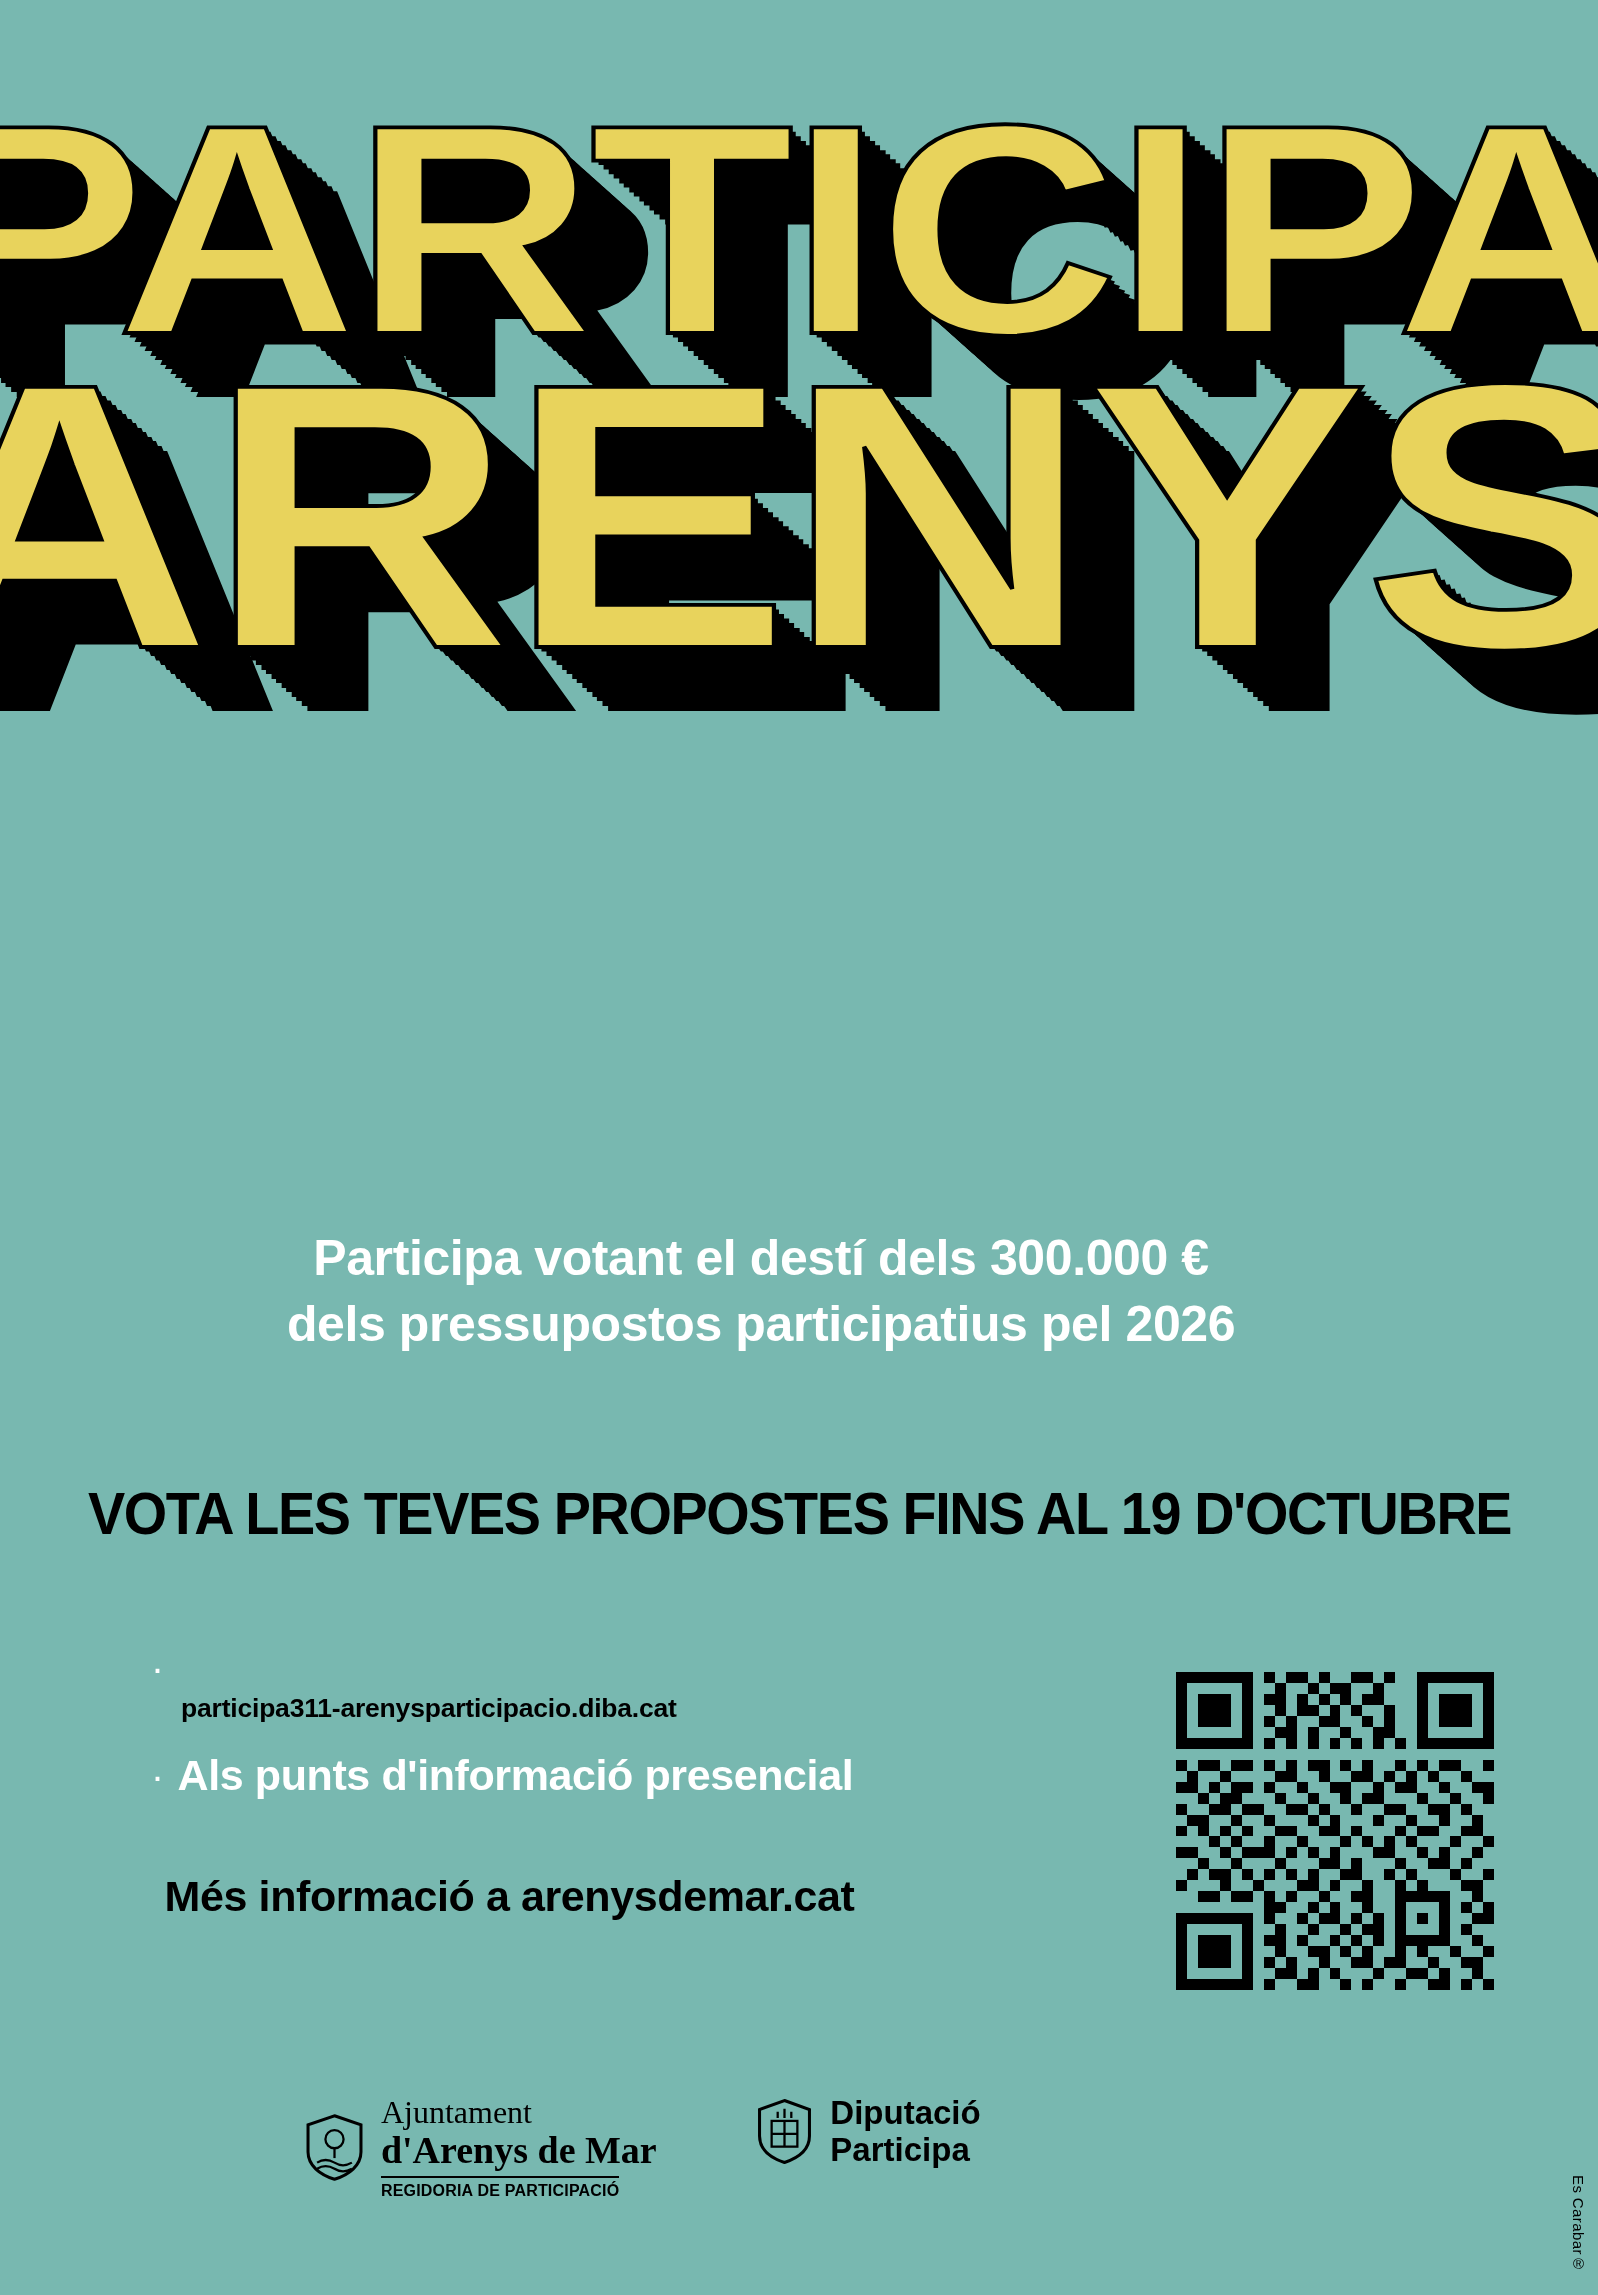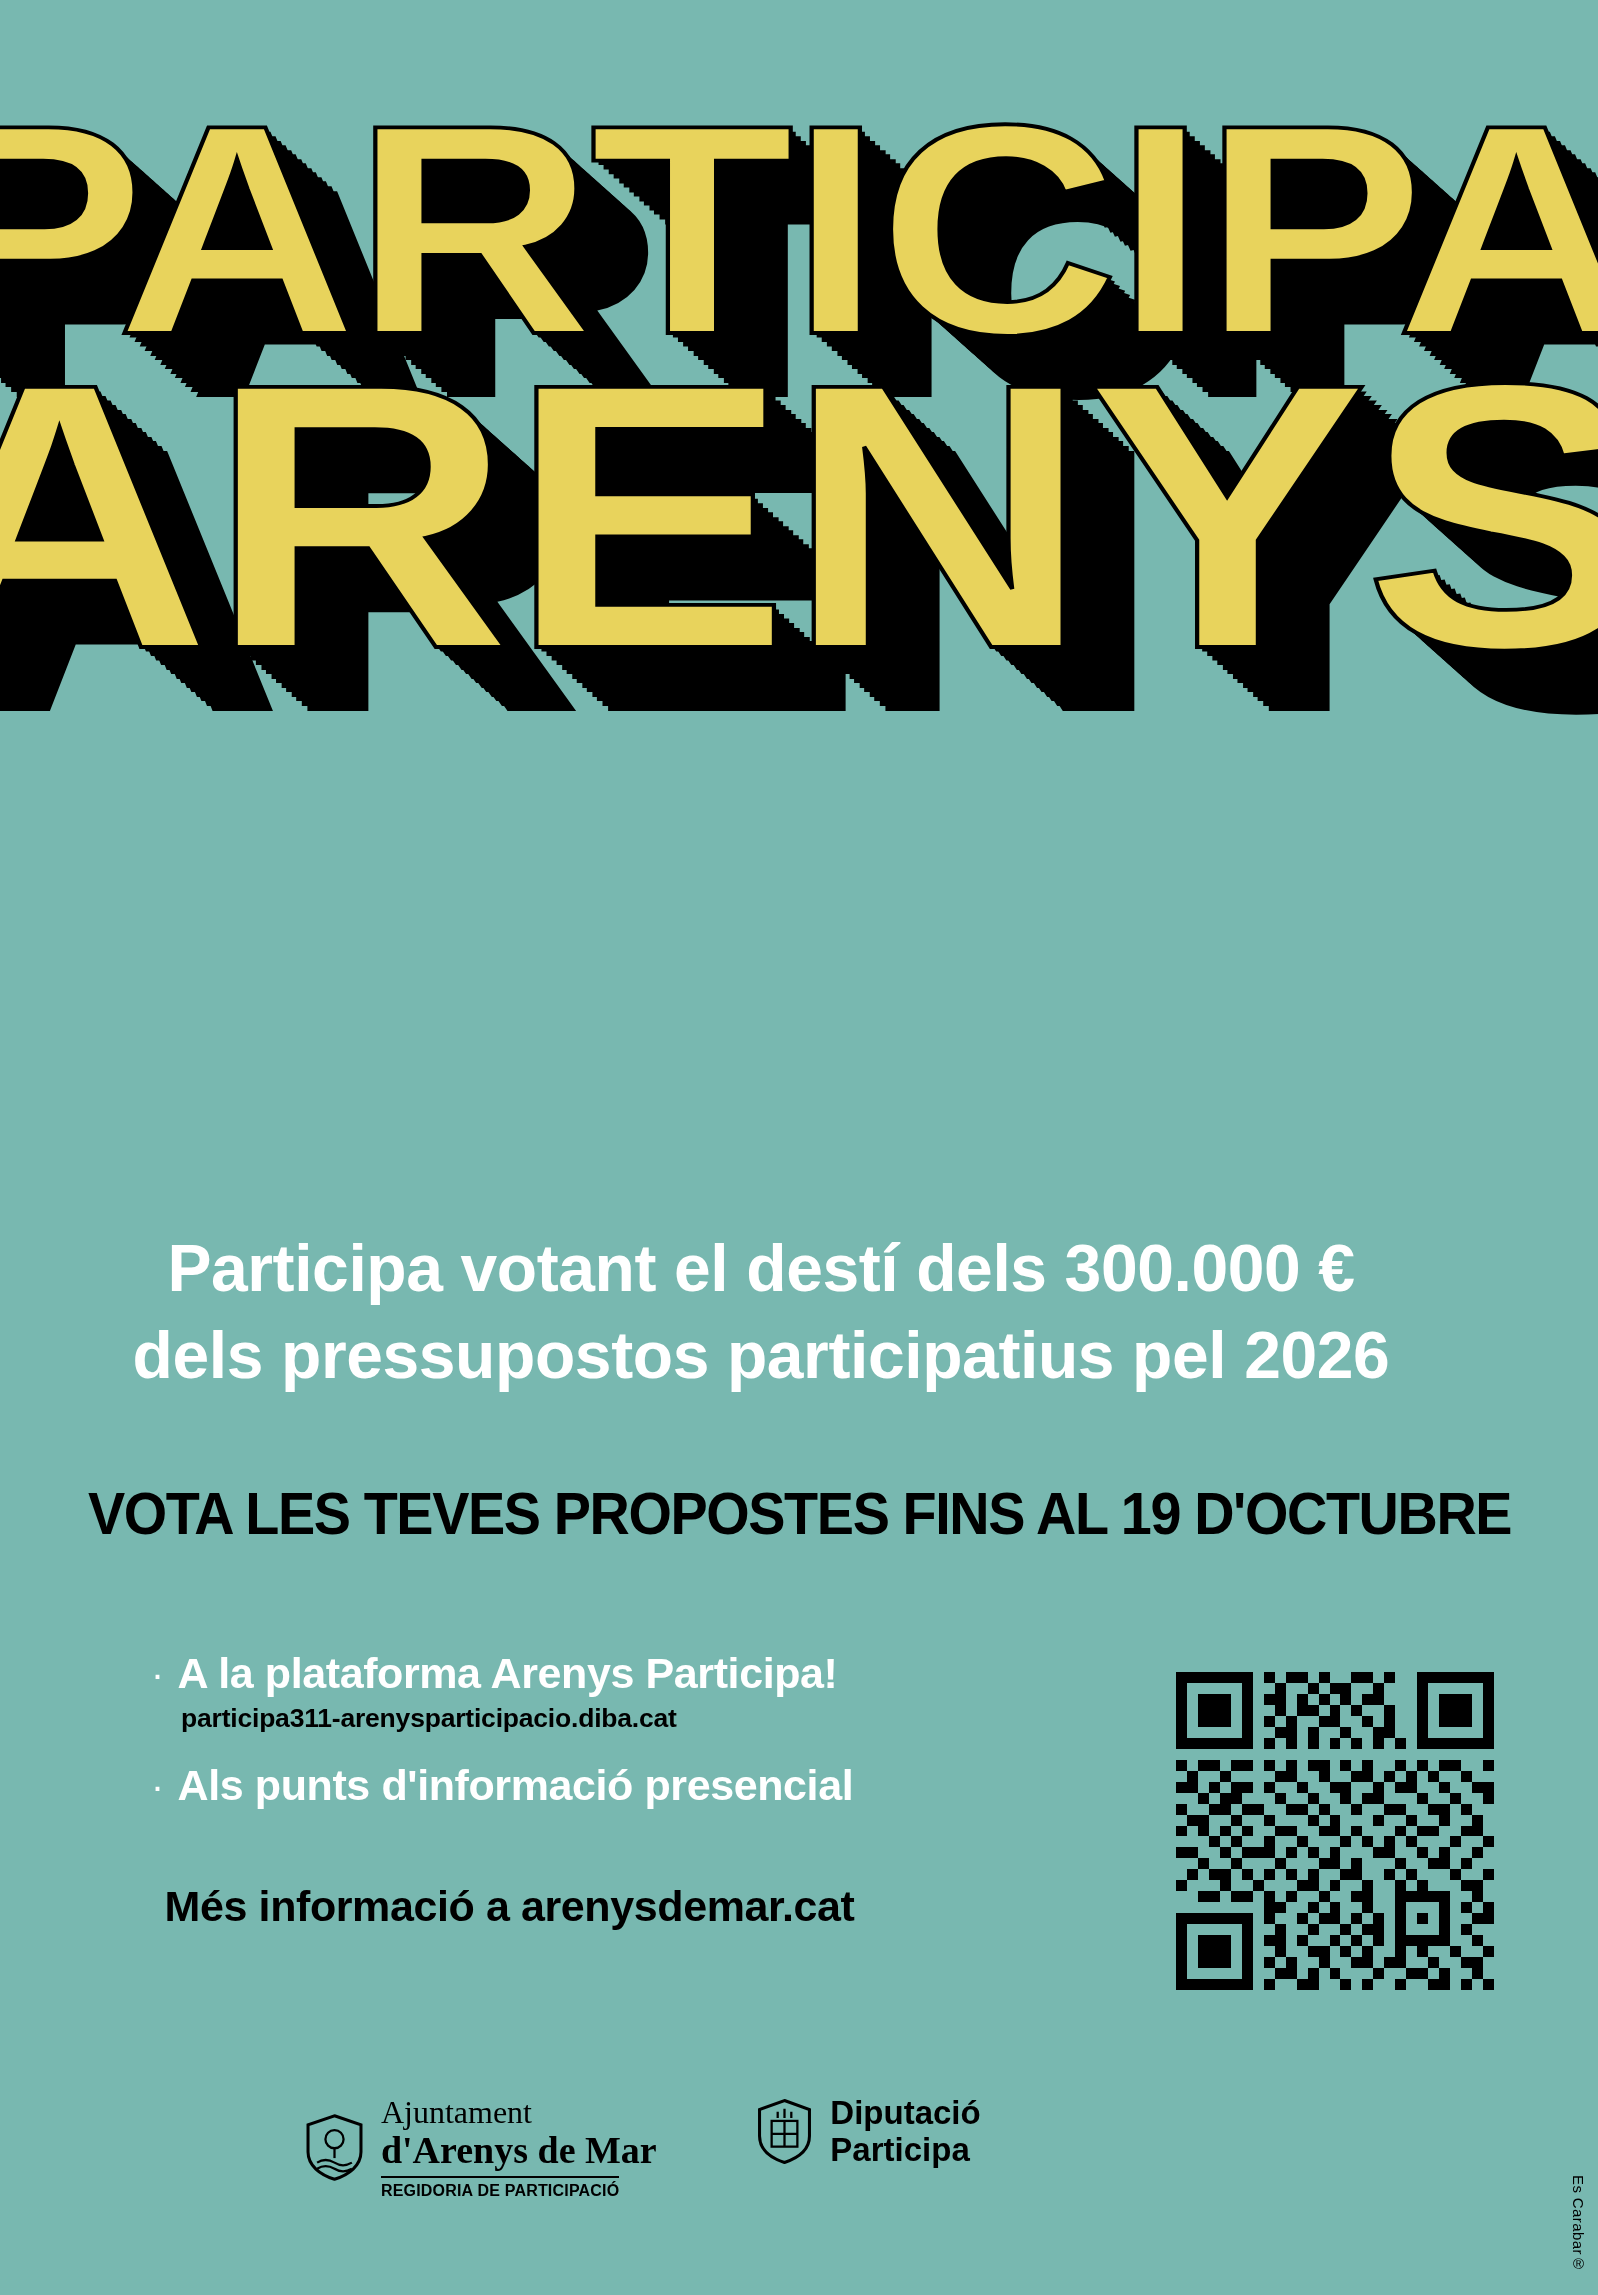--- a/index.html
+++ b/index.html
@@ -49,21 +49,21 @@
 
   
   .subtitle {
     position: absolute;
     left: 0;
     top: 1225px;
     width: 1522px;
     text-align: center;
     color: #ffffff;
     font-weight: bold;
-    font-size: 66px;
+    font-size: 50px;
     line-height: 1.32;
     letter-spacing: -0.4px;
   }
 
   
   .deadline {
     position: absolute;
     left: 0;
     top: 1479px;
     width: 1599px;
@@ -203,21 +203,20 @@
   <div>Participa votant el destí dels 300.000 €</div>
   <div>dels pressupostos participatius pel 2026</div>
 </div>
 
 <div class="deadline">VOTA LES TEVES PROPOSTES FINS AL 19 D'OCTUBRE</div>
 
 <div class="info">
 
   <div class="bullet-row">
     <span class="bullet-dot">·</span>
-    <span class="bullet-text">A la plataforma Arenys Participa!</span>
   </div>
   <div class="bullet-sub">participa311-arenysparticipacio.diba.cat</div>
 
   <div class="bullet-row second">
     <span class="bullet-dot">·</span>
     <span class="bullet-text">Als punts d'informació presencial</span>
   </div>
 
   <div class="more-info">Més informació a arenysdemar.cat</div>
 </div>

